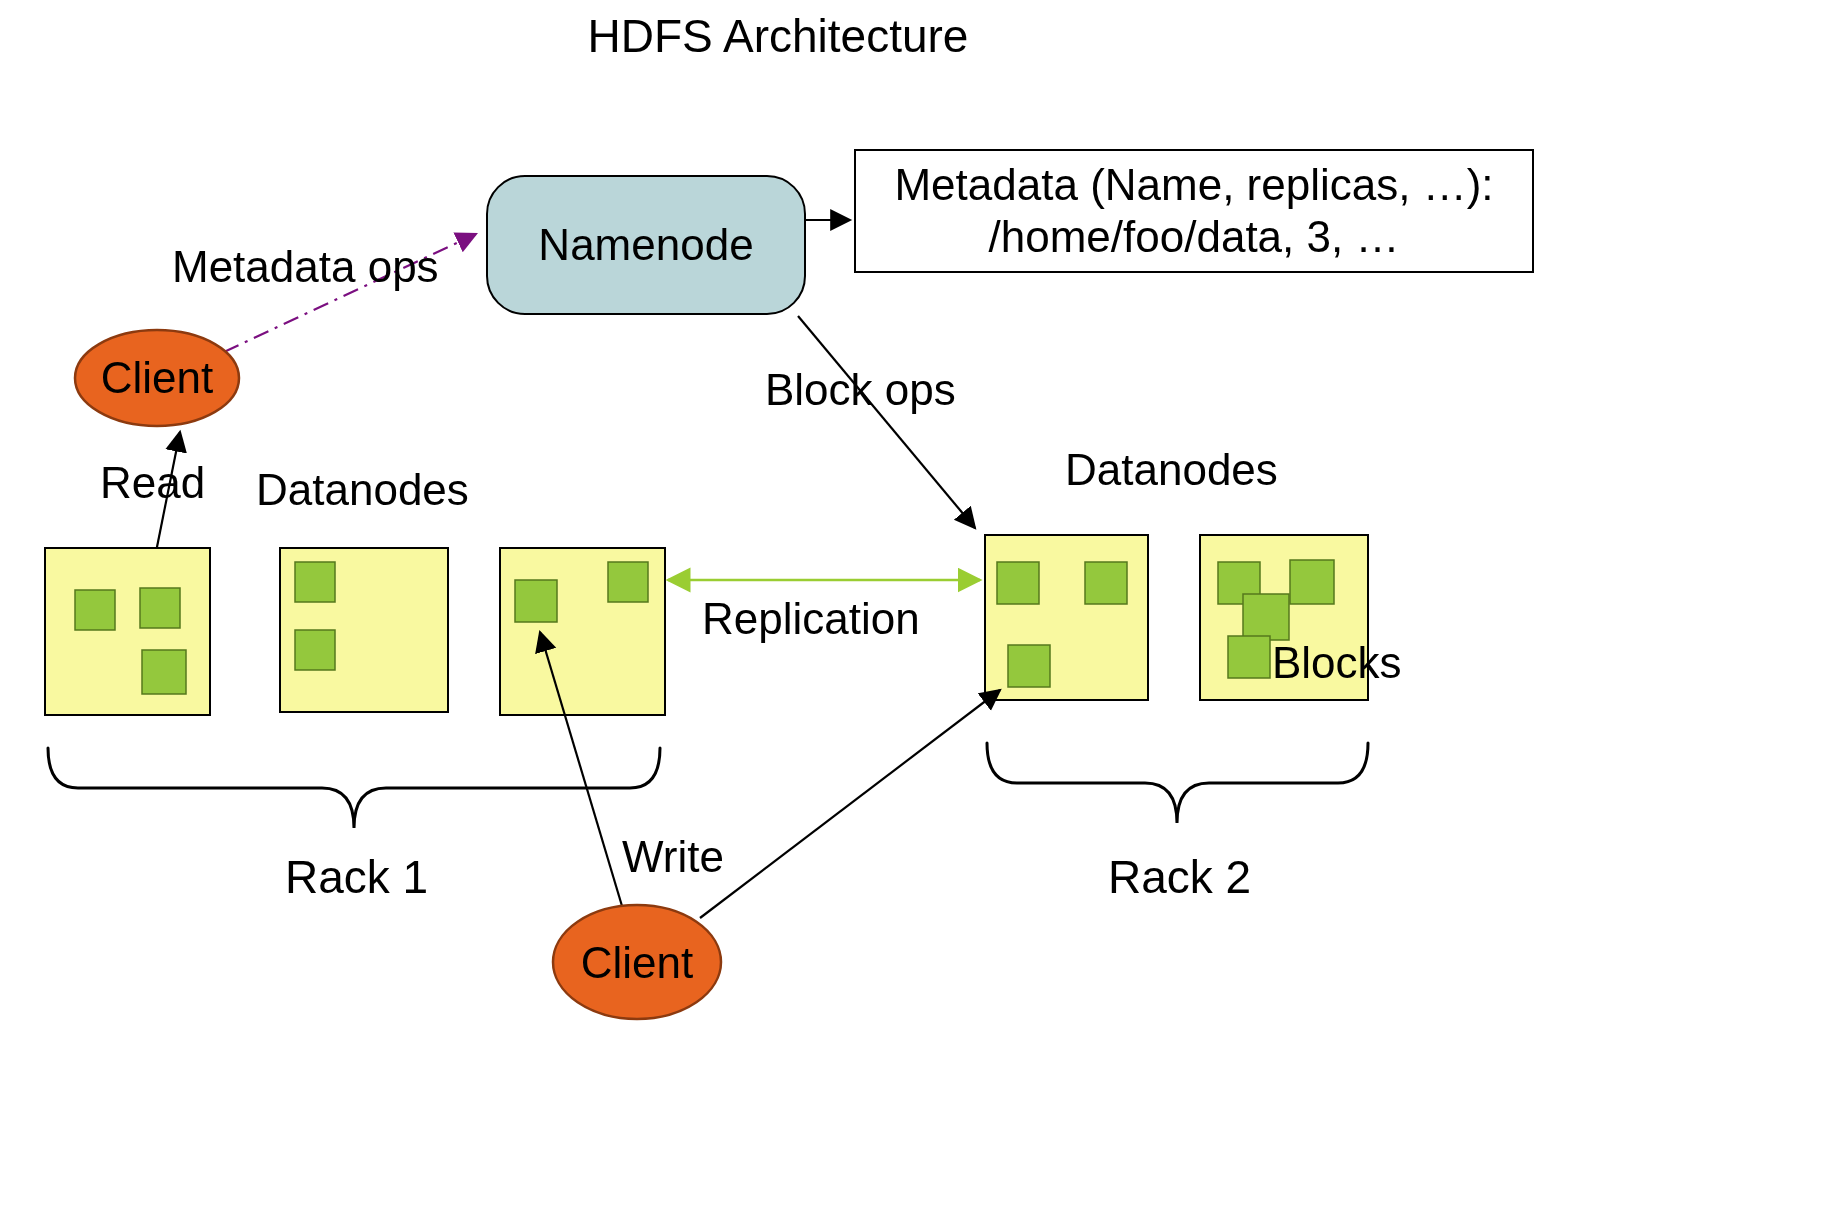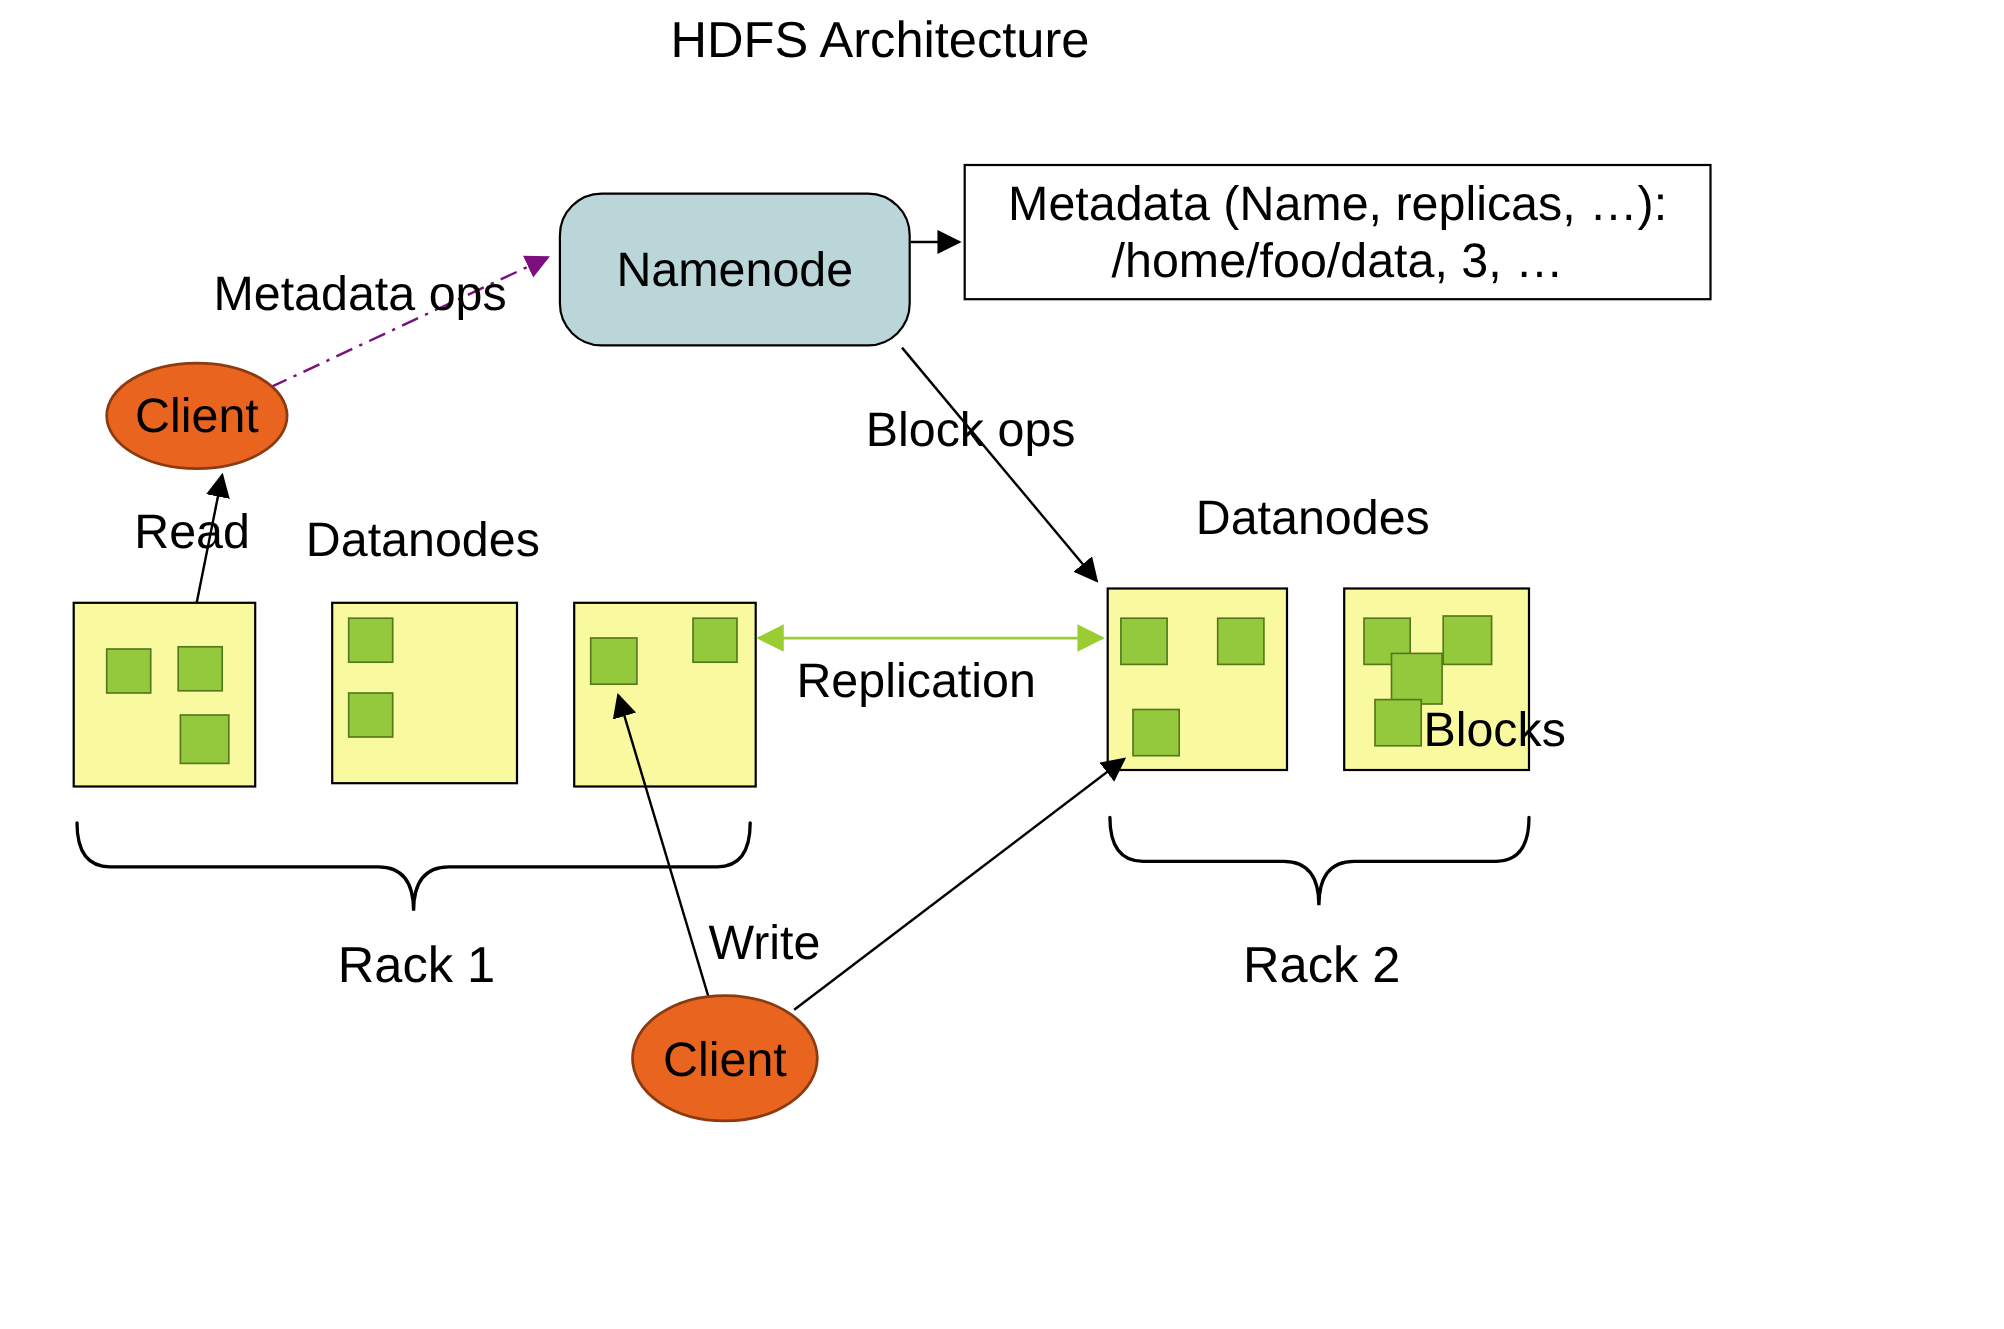--- a/index.html
+++ b/index.html
@@ -1,16 +1,16 @@
 <!DOCTYPE html>
 <html><head>
 <meta charset="utf-8">
 <style>
   html, body { margin: 0; padding: 0; background: #ffffff; }
-  .stage { width: 1751px; height: 1208px; position: relative; padding-left: 22px; }
+  .stage { width: 1751px; height: 1208px; position: relative; }
   svg { display: block; }
   text {
     font-family: "Liberation Sans", "DejaVu Sans", sans-serif;
     fill: #000000;
   }
   .lbl   { font-size: 44px; }
   .lbl-lg{ font-size: 46px; }
   .node  { stroke: #000000; stroke-width: 2; }
   .block { stroke: #55781c; stroke-width: 1.5; }
   .box   { stroke: #000000; stroke-width: 2; fill: #ffffff; }

